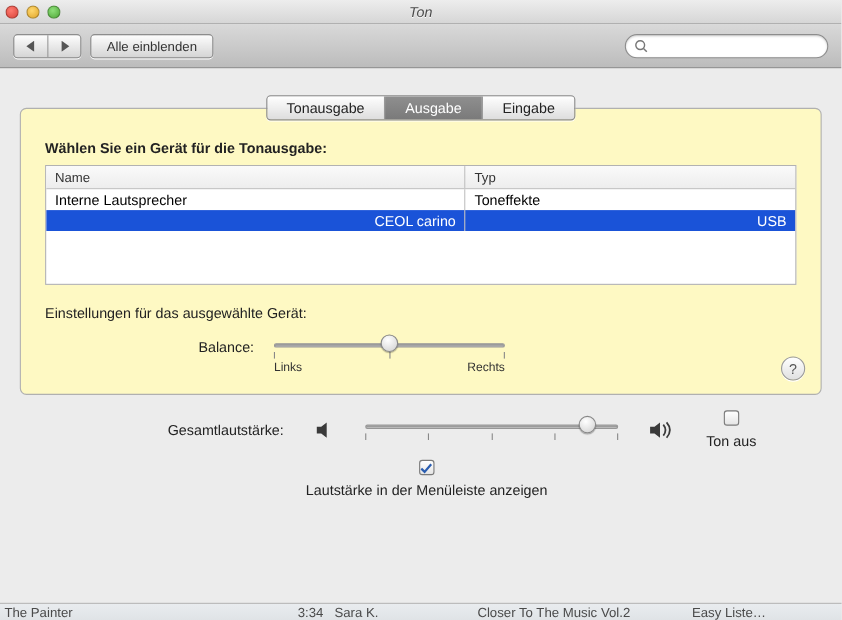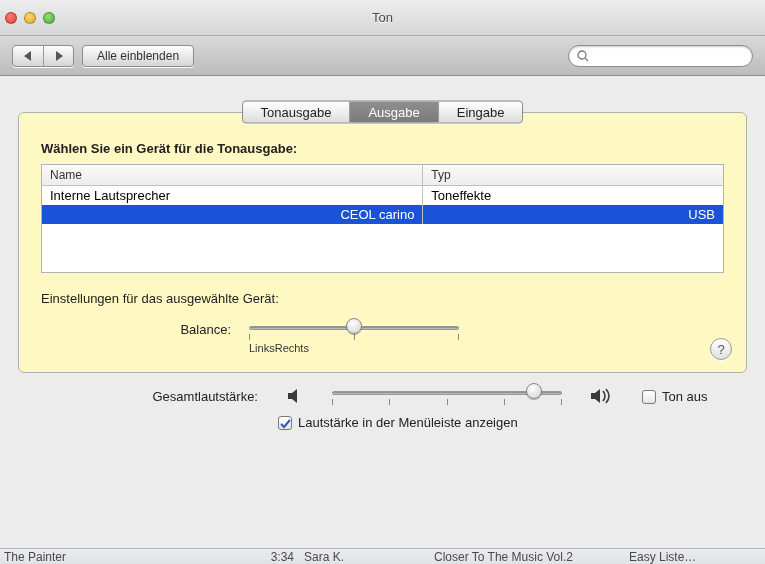--- a/index.html
+++ b/index.html
@@ -1,19 +1,19 @@
 <!DOCTYPE html>
 <html><head>
 <meta charset="utf-8">
 <style>
   * { box-sizing: border-box; margin:0; padding:0; font-family: "Lucida Grande", "Helvetica Neue", Arial, sans-serif; }
   body { width:765px; height:564px; background:#ececec; overflow:hidden; font-size:13px; }
 
   
-  .titlebar { height:36px; background:linear-gradient(#ededed,#d6d6d6); border-bottom:1px solid #aaa; display:flex; align-items:center; padding:0 5px; }
+  .titlebar { height:22px; background:linear-gradient(#ededed,#d6d6d6); border-bottom:1px solid #aaa; display:flex; align-items:center; padding:0 5px;font-style:italic; }
   .traffic { display:flex; gap:7px; }
   .tl { width:12px; height:12px; border-radius:50%; border:1px solid rgba(0,0,0,0.25); }
   .tl.red{background:radial-gradient(circle at 40% 35%,#ff7b70,#d8433a);}
   .tl.yellow{background:radial-gradient(circle at 40% 35%,#ffd86f,#e0a528);}
   .tl.green{background:radial-gradient(circle at 40% 35%,#8fe07b,#4fa737);}
   .wintitle { flex:1; text-align:center; color:#4a4a4a; font-size:13px; text-shadow:0 1px 0 #fff; }
 
   
   .toolbar { height:40px; background:linear-gradient(#d9d9d9,#bcbcbc); border-bottom:1px solid #8d8d8d; display:flex; align-items:center; padding:0 12px; gap:8px; }
   .pill { height:22px; background:linear-gradient(#fdfdfd,#d5d5d5); border:1px solid #8d8d8d; border-radius:4px; display:flex; align-items:center; box-shadow:0 1px 0 #fff, inset 0 1px 0 rgba(255,255,255,.6);}
@@ -50,34 +50,34 @@
 
   .settings-lead { font-size:13px; color:#222; margin-bottom:16px; }
 
   .balance-row { display:flex; align-items:flex-start; gap:18px; padding-left:120px; }
   .balance-label { width:70px; text-align:right; font-size:13px; color:#222; padding-top:0;}
   .slider-wrap { position:relative; width:210px;}
   .track { height:4px; background:#bdbdbd; border:1px solid #979797; border-radius:3px; box-shadow:inset 0 1px 1px rgba(0,0,0,.25); margin-top:4px;}
   .thumb { position:absolute; top:-4px; width:16px; height:16px; border-radius:50%; background:radial-gradient(circle at 40% 30%, #fff, #cfcfcf); border:1px solid #888; transform:translateX(-50%); box-shadow:0 1px 1px rgba(0,0,0,.3);}
   .ticks { display:flex; justify-content:space-between; margin-top:4px;}
   .ticks span { width:1px; height:6px; background:#888; display:block;}
-  .sidelabels { display:flex; font-size:11px; color:#333; margin-top:2px;}
+  .sidelabels { display:flex; justify-content:space-between; font-size:11px; color:#333; margin-top:2px;}
 
   .helpbtn { position:absolute; right:14px; bottom:12px; width:22px; height:22px; border-radius:50%; border:1px solid #9a9a9a; background:linear-gradient(#fff,#e0e0e0); color:#555; display:flex; align-items:center; justify-content:center; font-size:13px; box-shadow:0 1px 0 #fff;}
 
   
   .bottom { padding:14px 0 0 0; }
   .volrow { display:flex; align-items:center; gap:28px; padding-left:100px;}
   .vol-lbl { width:140px; text-align:right; font-size:13px; color:#222;}
   .volslider-wrap { position:relative; width:230px;}
   .vtrack { height:4px; background:#bdbdbd; border:1px solid #979797; border-radius:3px; box-shadow:inset 0 1px 1px rgba(0,0,0,.25); margin-top:4px;}
   .vthumb { position:absolute; top:-4px; width:16px; height:16px; border-radius:50%; background:radial-gradient(circle at 40% 30%, #fff, #cfcfcf); border:1px solid #888; transform:translateX(-50%); box-shadow:0 1px 1px rgba(0,0,0,.3);}
   .vticks { display:flex; justify-content:space-between; margin-top:4px;}
   .vticks span { width:1px; height:6px; background:#888; display:block;}
-  .chk { display:flex; align-items:flex-end; gap:6px; font-size:13px; color:#222;}
+  .chk { display:flex; align-items:center; gap:6px; font-size:13px; color:#222;flex-direction:column;}
   .chkbox { width:14px; height:14px; border:1px solid #7a7a7a; border-radius:3px; background:linear-gradient(#fff,#e5e5e5); display:flex; align-items:center; justify-content:center;}
   .chkbox.checked svg { display:block; }
   .chkbox svg { display:none; }
 
   .menubarrow { display:flex; align-items:center; gap:6px; padding-left:260px; margin-top:10px;}
 
   
   .bgstrip { position:absolute; left:0; right:0; bottom:0; height:16px; background:linear-gradient(#e9ecef,#dfe3e6); border-top:1px solid #b7b7b7; display:flex; font-size:12px; color:#4a4a4a; align-items:center; padding:0 4px; gap:0; overflow:hidden;}
   .bgstrip span { white-space:nowrap; }
 </style>

